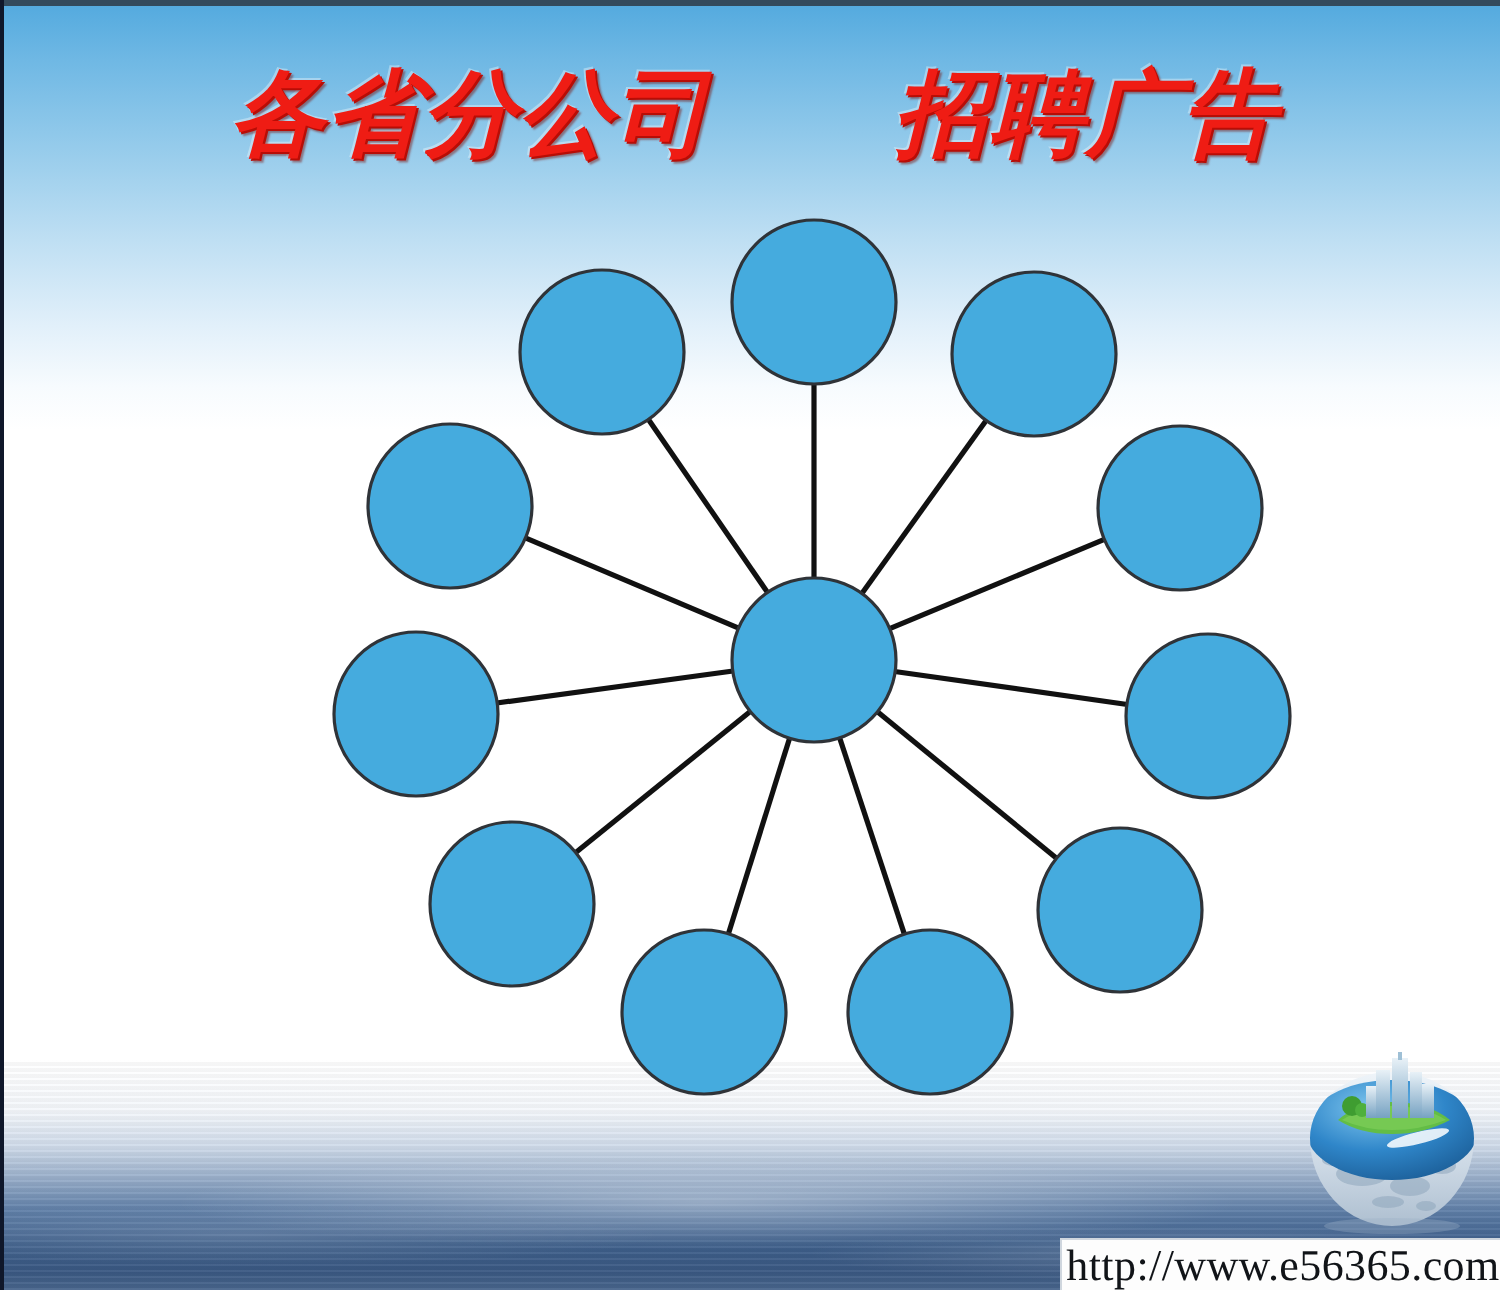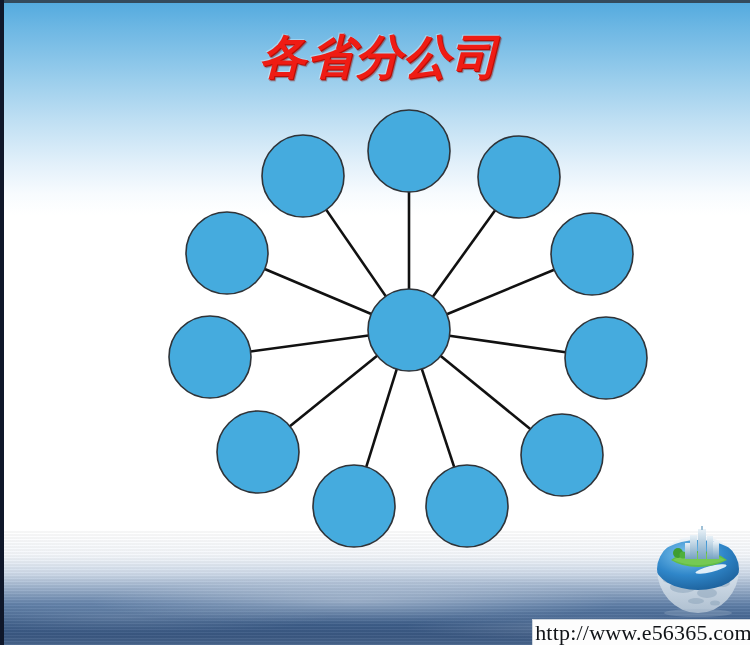--- a/index.html
+++ b/index.html
@@ -7,21 +7,21 @@
     padding: 0;
     background: #ffffff;
   }
   #slide {
     position: relative;
     width: 750px;
     height: 645px;
     overflow: hidden;
     background: #ffffff;
     font-family: "Liberation Sans", sans-serif;
-    border-left: 4px solid #0f172a;
+    border-left: 2px solid #0f172a;
     box-sizing: border-box;
   }
   
   .sky {
     position: absolute;
     left: 0; top: 0;
     width: 100%;
     height: 215px;
     background: linear-gradient(to bottom,
         #52a9de 0%,
@@ -142,20 +142,21 @@
 
   <div class="sky">
     <div class="sky-topline"></div>
   </div>
 
   <div class="sea"></div>
   <div class="sea-shine"></div>
 
   <div class="title-row">
     <div class="title-text">各省分公司</div>
+    <div class="title-text">招聘广告</div>
   </div>
 
   <div class="diagram">
     <svg id="diagram-svg" width="750" height="645" viewBox="0 0 750 645">
       <g id="spokes-group">
           <line x1="405" y1="291" x2="405" y2="190" stroke="#111111" stroke-width="2.6"></line>
           <line x1="382.88767257765574" y1="297.8745431788583" x2="321.11232742234426" y2="208.1254568211417" stroke="#111111" stroke-width="2.6"></line>
           <line x1="369.0822772083262" y1="314.80404035736876" x2="258.9177227916738" y2="268.19595964263124" stroke="#111111" stroke-width="2.6"></line>
           <line x1="366.35408694847007" y1="335.2434153386498" x2="244.64591305152993" y2="351.7565846613502" stroke="#111111" stroke-width="2.6"></line>
           <line x1="374.66407132794654" y1="354.5098231655001" x2="284.33592867205346" y2="427.4901768344999" stroke="#111111" stroke-width="2.6"></line>

